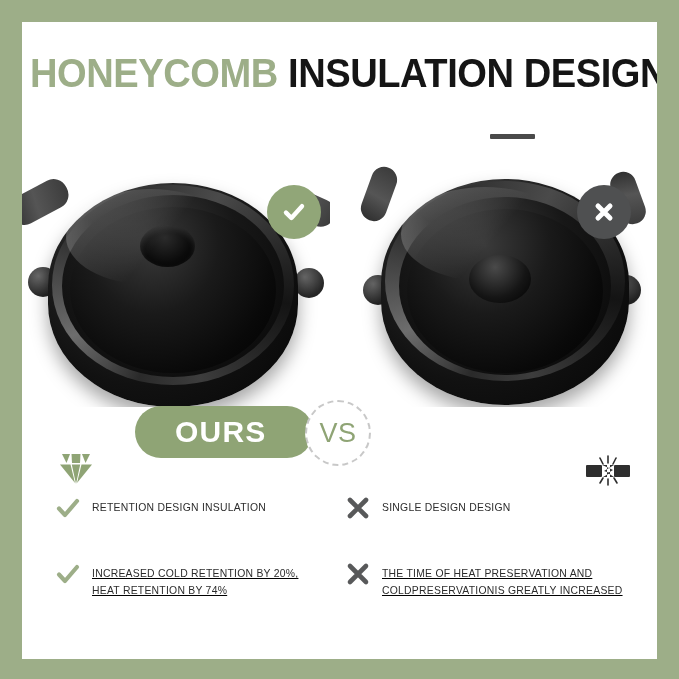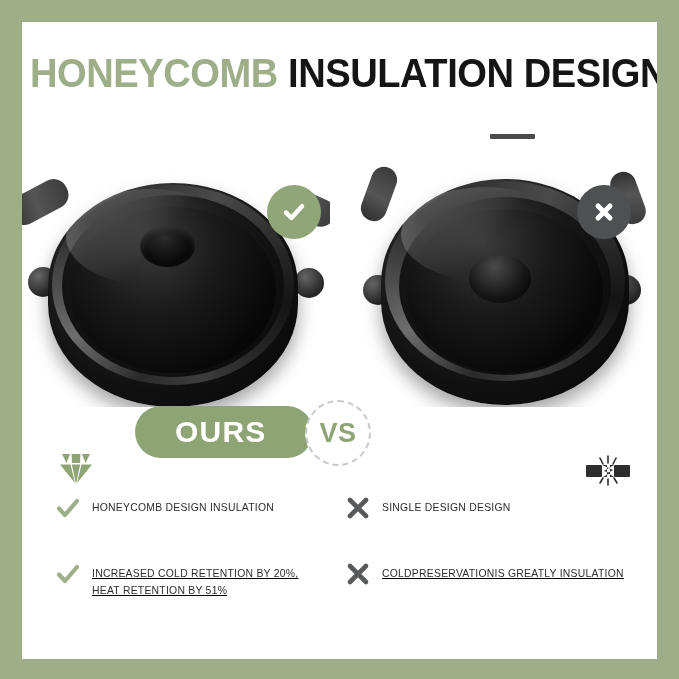--- a/index.html
+++ b/index.html
@@ -173,21 +173,21 @@
     width: 66px; height: 66px;
     border-radius: 50%;
     background: #ffffff;
     border: 2px dashed #c8c8c8;
     box-sizing: border-box;
     display: flex;
     align-items: center;
     justify-content: center;
     color: #8fa475;
     font-size: 27px;
-    font-weight: 700;
+    font-weight: 400;
     letter-spacing: 0.5px;
   }
 
   
   .gem-icon { position: absolute; left: 32px; top: 428px; }
   .break-icon { position: absolute; left: 562px; top: 430px; }
 
   
   .features {
     position: absolute;
@@ -323,33 +323,33 @@
 
       <div class="col col-left">
 
         <div class="frow frow-1">
           <div class="mark">
             <svg width="30" height="30" viewBox="0 0 30 30">
               <path d="M6 14.5 L12 21 L24 7" fill="none" stroke="#9dae88" stroke-width="4.2" stroke-linecap="round" stroke-linejoin="round"></path>
             </svg>
           </div>
           <div class="ftext">
-            <span class="l1">HONEYCOMB DESIGN INSULATION</span>
+            <span class="l1">RETENTION DESIGN INSULATION</span>
           </div>
         </div>
 
         <div class="frow frow-2">
           <div class="mark">
             <svg width="30" height="30" viewBox="0 0 30 30">
               <path d="M6 14.5 L12 21 L24 7" fill="none" stroke="#9dae88" stroke-width="4.2" stroke-linecap="round" stroke-linejoin="round"></path>
             </svg>
           </div>
           <div class="ftext">
             <span class="l1">INCREASED COLD RETENTION BY 20%,</span>
-            <span class="l2">HEAT RETENTION BY 51%</span>
+            <span class="l2">HEAT RETENTION BY 74%</span>
           </div>
         </div>
 
       </div>
 
       <div class="col col-right">
 
         <div class="frow frow-1">
           <div class="mark">
             <svg width="28" height="28" viewBox="0 0 28 28">
@@ -361,21 +361,22 @@
           </div>
         </div>
 
         <div class="frow frow-2">
           <div class="mark">
             <svg width="28" height="28" viewBox="0 0 28 28">
               <path d="M6 6 L22 22 M22 6 L6 22" fill="none" stroke="#58595a" stroke-width="4.6" stroke-linecap="round"></path>
             </svg>
           </div>
           <div class="ftext">
-            <span class="l2">COLDPRESERVATIONIS GREATLY INSULATION</span>
+            <span class="l1">THE TIME OF HEAT PRESERVATION AND</span>
+            <span class="l2">COLDPRESERVATIONIS GREATLY INCREASED</span>
           </div>
         </div>
 
       </div>
 
     </div>
 
   </div>
 </div>
 

